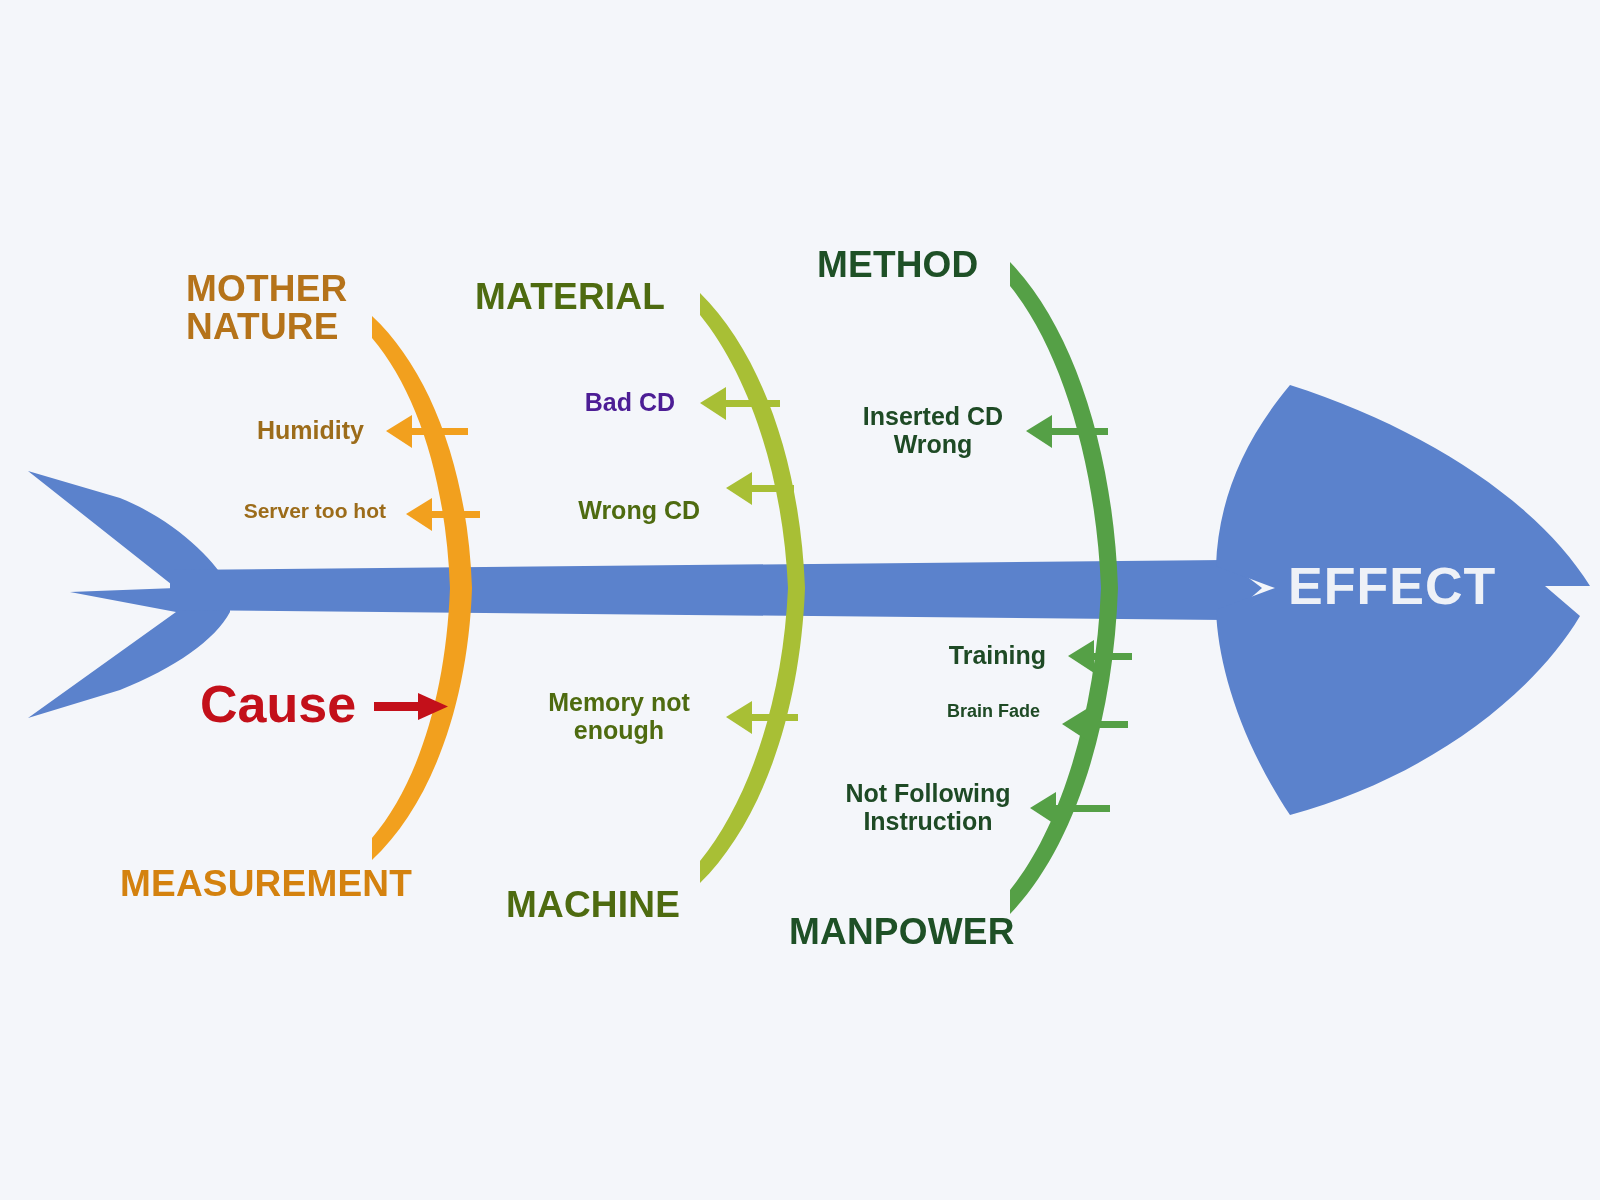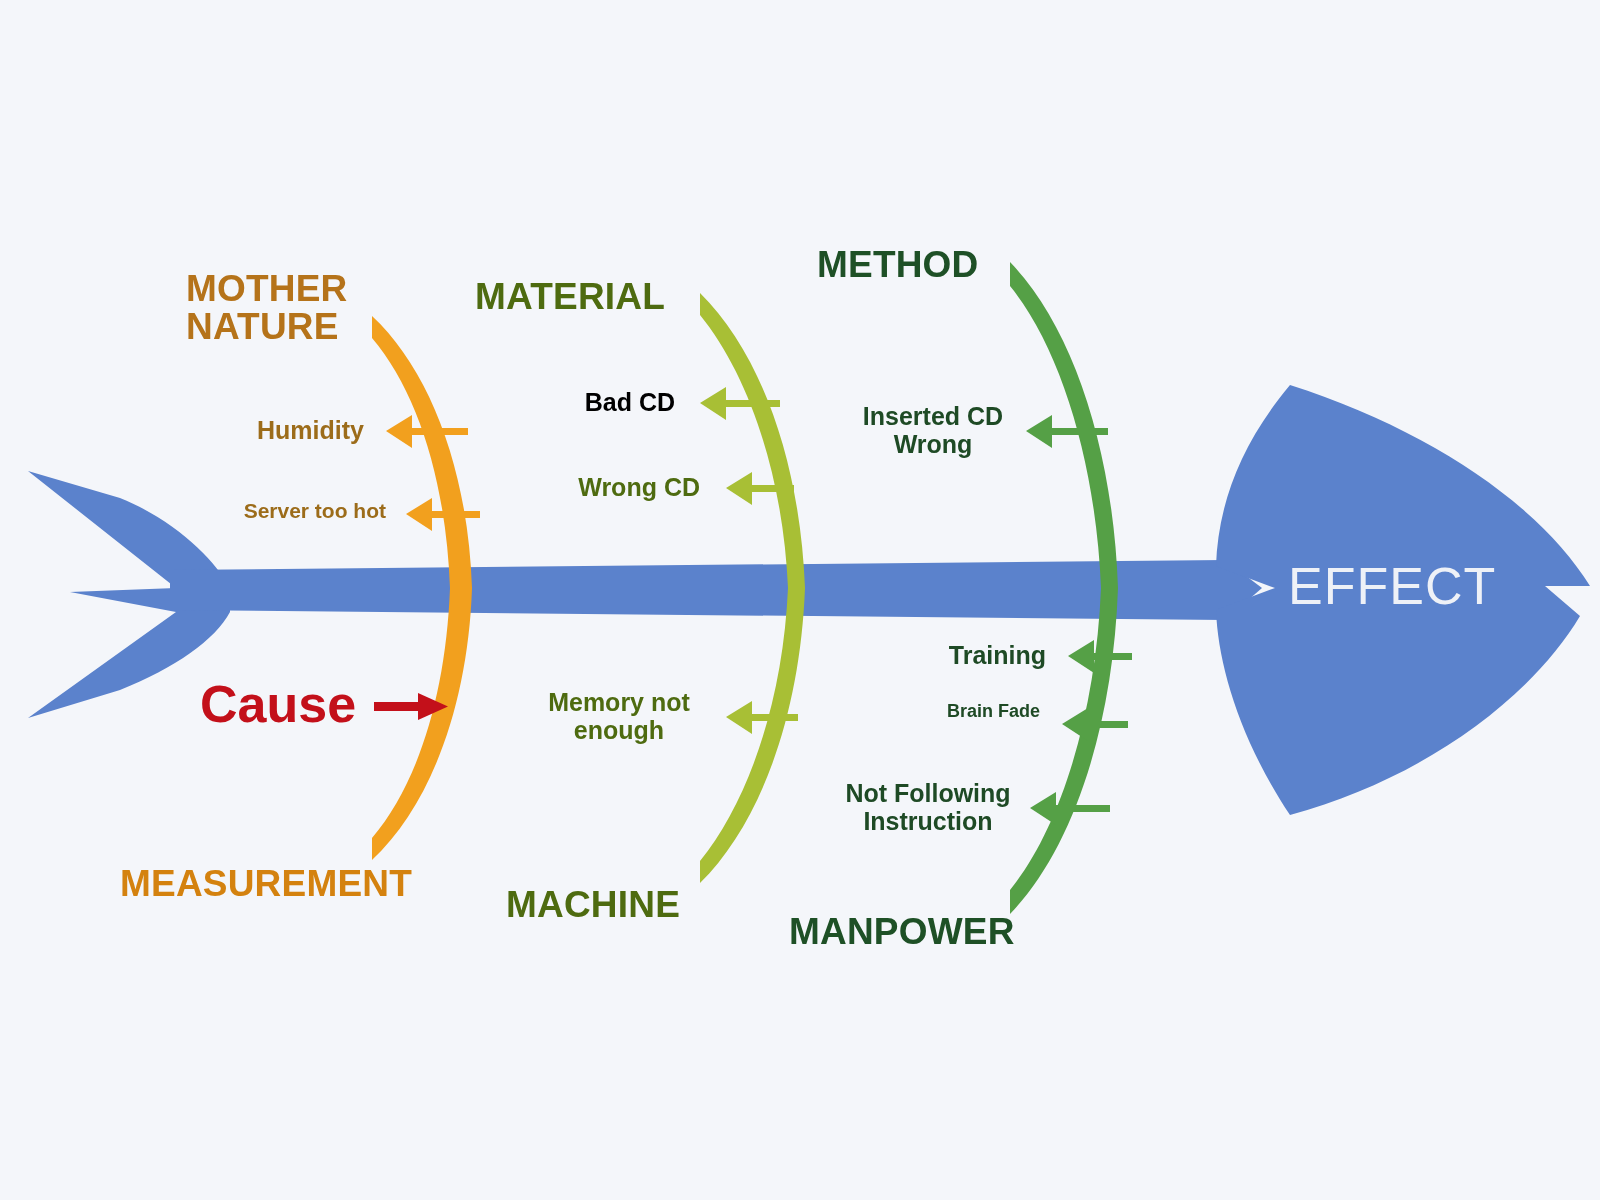--- a/index.html
+++ b/index.html
@@ -35,21 +35,21 @@
     font-family: "Liberation Sans", sans-serif;
   }
   .cause-label {
     position: absolute;
     font-weight: bold;
     font-family: "Liberation Sans", sans-serif;
     white-space: nowrap;
   }
   .effect-label {
     position: absolute;
-    font-weight: normal;
+    font-weight: bold;
     color: #eef1f7;
     font-family: "Liberation Sans", sans-serif;
     letter-spacing: 1px;
   }
   .bone-text {
     position: absolute;
     font-weight: bold;
     font-family: "Liberation Sans", sans-serif;
     line-height: 1.12;
     white-space: pre-line;
@@ -159,23 +159,23 @@
   <div class="cat-label ta-left" style="left:506px; top:886px; font-size:37px; color:#4e6b10;">MACHINE</div>
 
   <div class="cat-label ta-left" style="left:817px; top:246px; font-size:37px; color:#1e5026;">METHOD</div>
 
   <div class="cat-label ta-left" style="left:789px; top:913px; font-size:37px; color:#1e5026;">MANPOWER</div>
 
   <div class="bone-text ta-right" style="left:120px; top:416px; width:244px; font-size:25px; color:#9c6c1a;">Humidity</div>
 
   <div class="bone-text ta-right" style="left:100px; top:499px; width:286px; font-size:21px; color:#9c6c1a;">Server too hot</div>
 
-  <div class="bone-text ta-right" style="left:460px; top:388px; width:215px; font-size:25px; color:#000000;">Bad CD</div>
+  <div class="bone-text ta-right" style="left:460px; top:388px; width:215px; font-size:25px; color:#4c1d95;">Bad CD</div>
 
-  <div class="bone-text ta-right" style="left:460px; top:473px; width:240px; font-size:25px; color:#4e6b10;">Wrong CD</div>
+  <div class="bone-text ta-right" style="left:460px; top:496px; width:240px; font-size:25px; color:#4e6b10;">Wrong CD</div>
 
   <div class="bone-text ta-center" style="left:838px; top:402px; width:190px; font-size:25px; color:#1e4a25;">Inserted CD
 Wrong</div>
 
   <div class="bone-text ta-center" style="left:524px; top:688px; width:190px; font-size:25px; color:#4e6b10;">Memory not
 enough</div>
 
   <div class="bone-text ta-right" style="left:880px; top:641px; width:166px; font-size:25px; color:#1e4a25;">Training</div>
 
   <div class="bone-text ta-right" style="left:860px; top:701px; width:180px; font-size:18px; color:#1e4a25;">Brain Fade</div>

